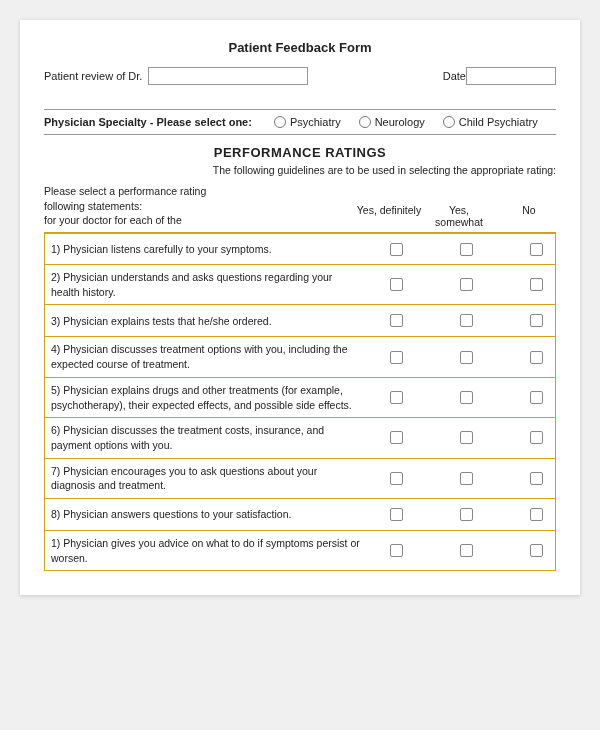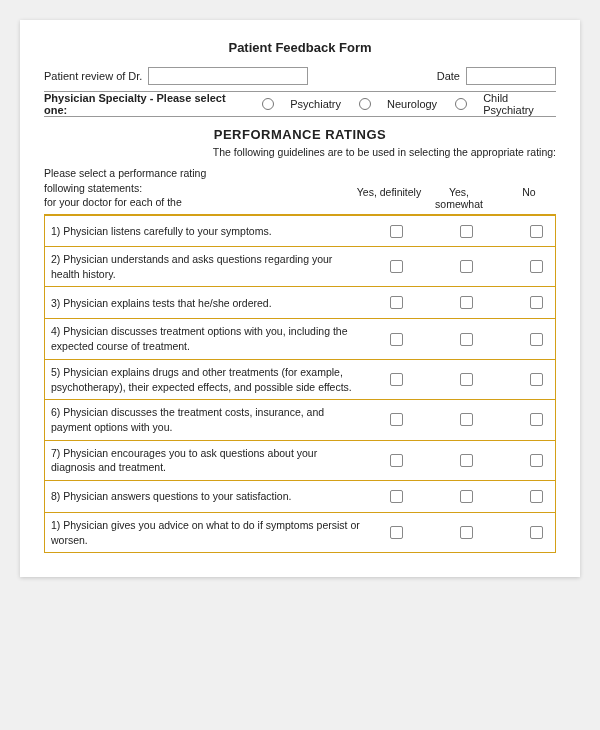--- a/index.html
+++ b/index.html
@@ -22,59 +22,58 @@
     .form-title {
       text-align: center;
       font-size: 13px;
       font-weight: bold;
       margin-bottom: 12px;
     }
     .top-row {
       display: flex;
       align-items: center;
       justify-content: space-between;
-      margin-bottom: 6px;
+      margin-bottom: 24px;
     }
     .top-left {
       display: flex;
       align-items: center;
       gap: 6px;
     }
     .top-right {
       display: flex;
       align-items: center;
-      gap: 6px;
     }
     .text-input {
       border: 1px solid #999;
       height: 18px;
       font-size: 11px;
       padding: 0 3px;
       outline: none;
     }
     .dr-input { width: 160px; }
     .date-input { width: 90px; }
     .specialty-row {
       display: flex;
       align-items: center;
       gap: 18px;
       border-top: 1px solid #999;
       border-bottom: 1px solid #999;
-      padding: 0 0;
+      padding: 6px 0;
       margin-bottom: 10px;
     }
     .specialty-label {
       font-weight: bold;
       font-size: 11px;
       margin-right: 4px;
     }
     .specialty-option {
       display: flex;
       align-items: center;
-      gap: 16px;
+      gap: 4px;
       font-size: 11px;
     }
     .specialty-option input[type="radio"] {
       width: 12px;
       height: 12px;
       margin: 0;
     }
     .perf-section {
     }
     .perf-title {

